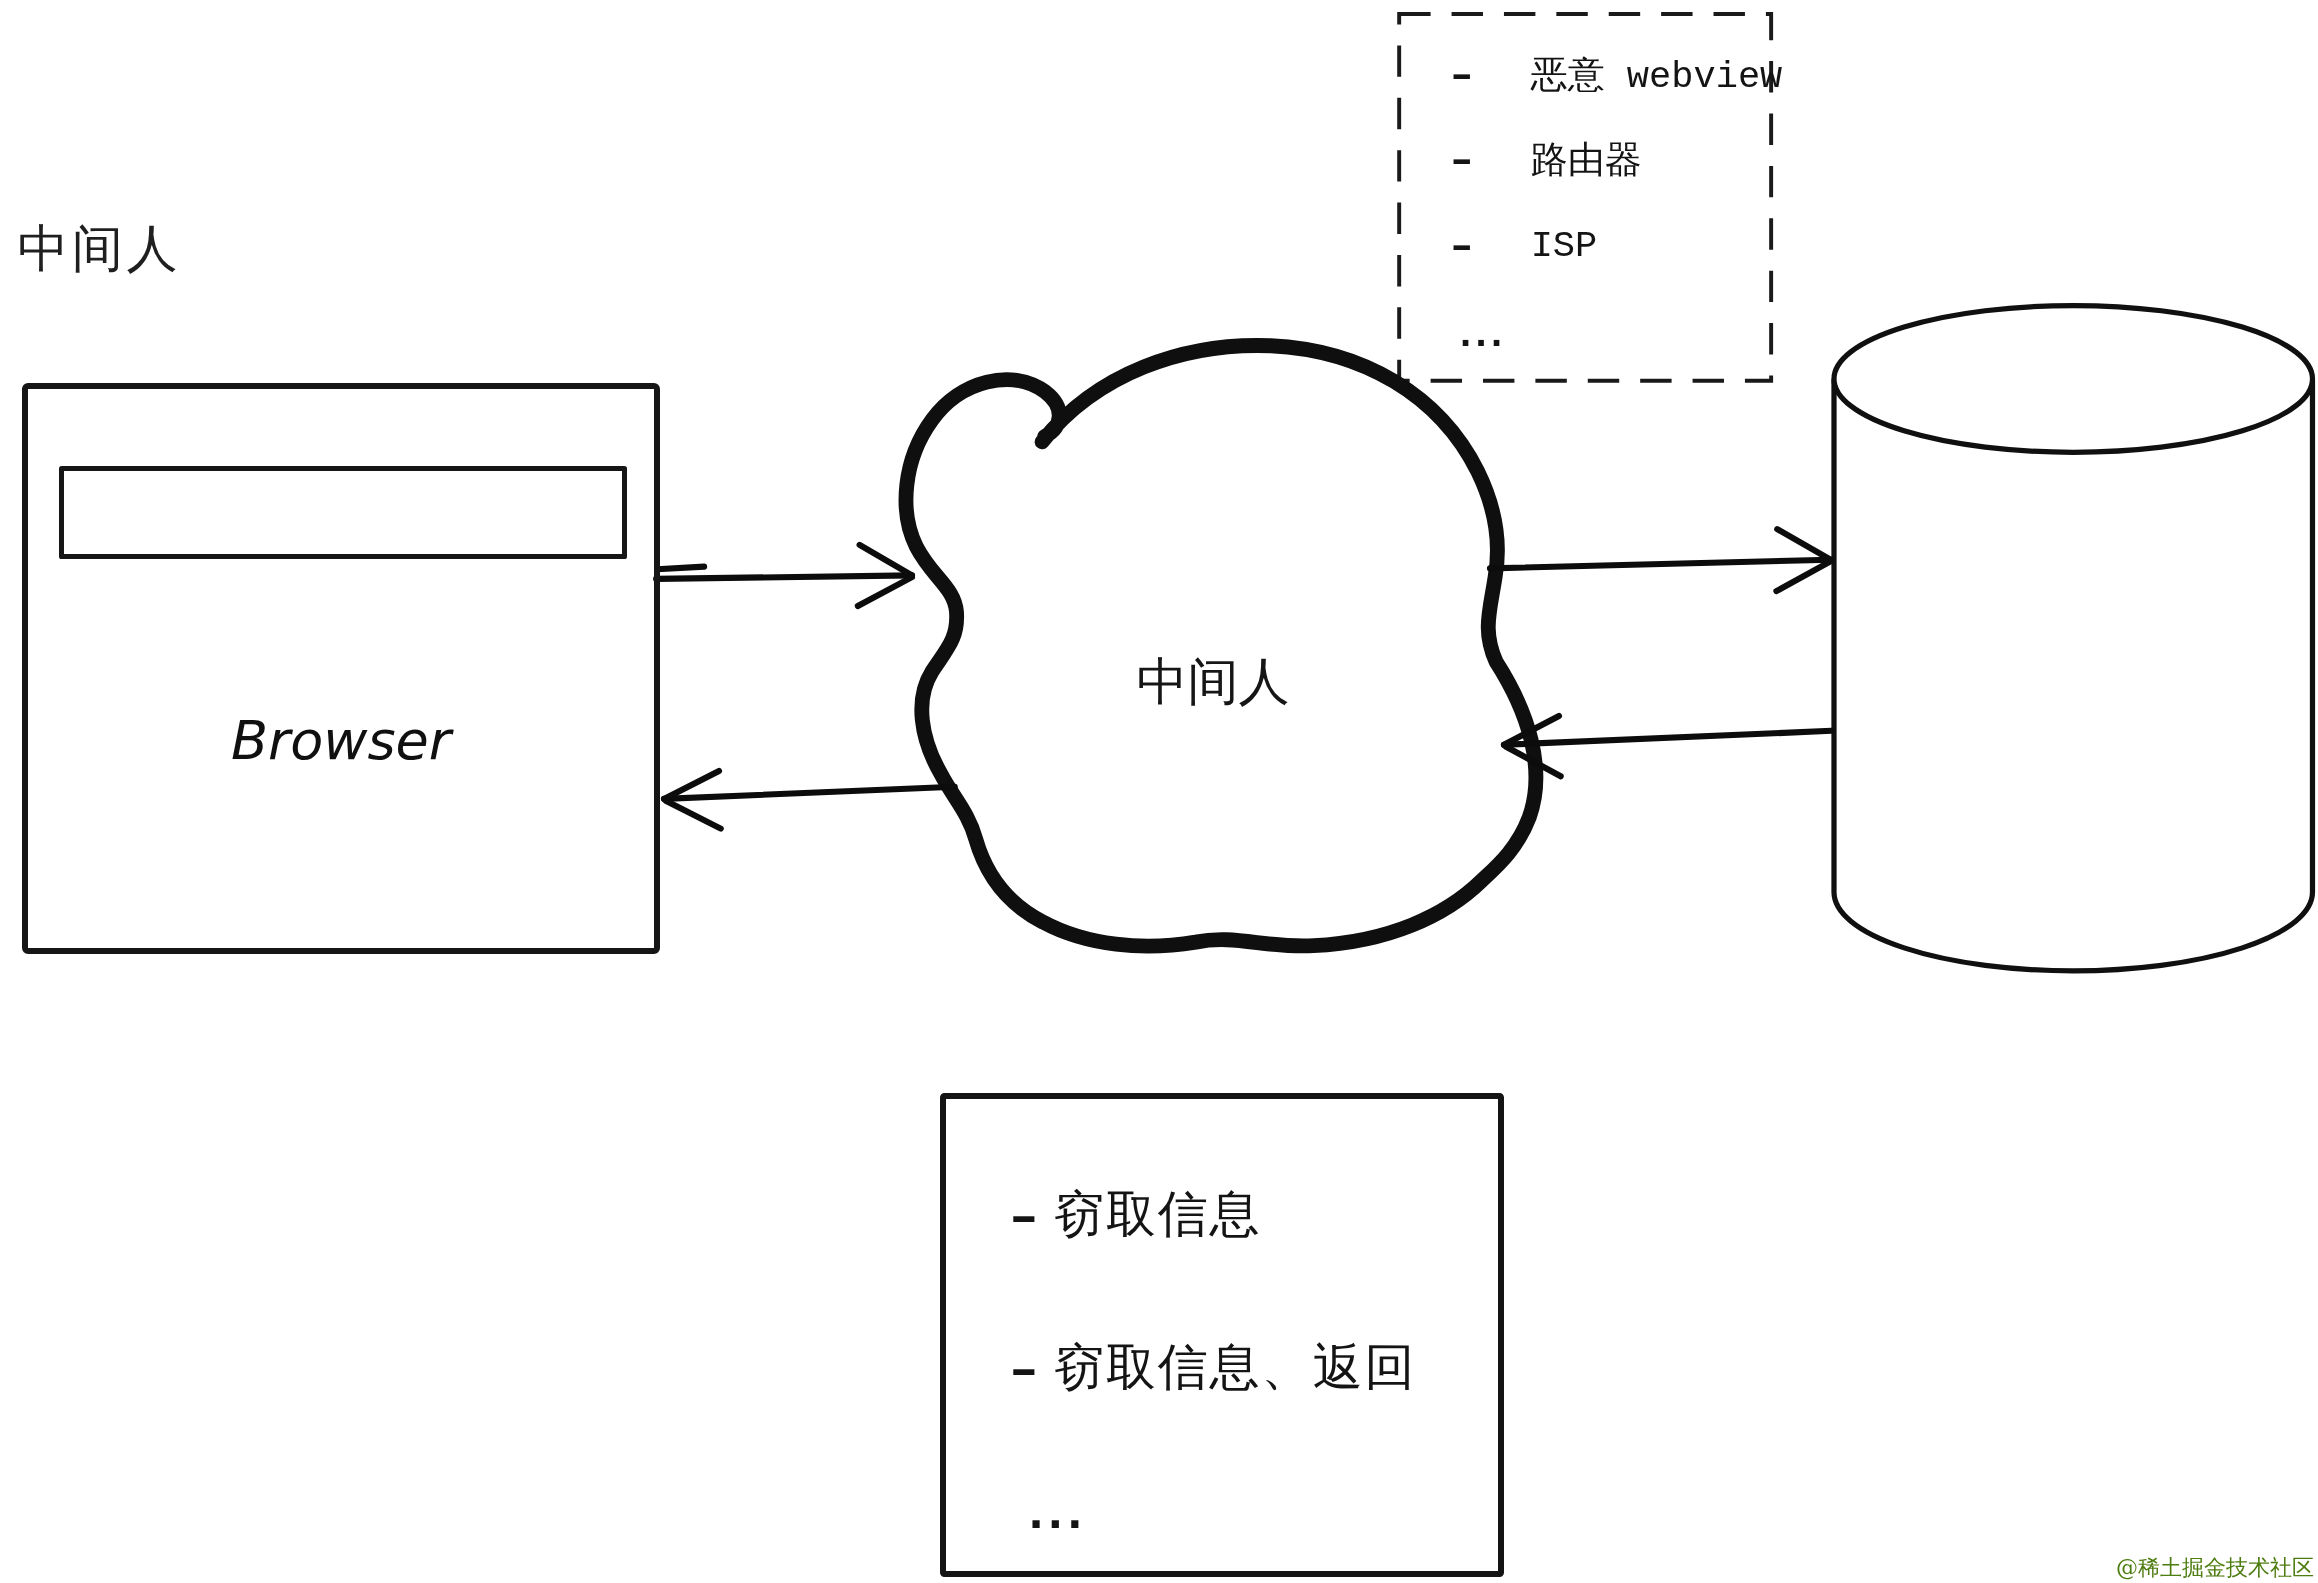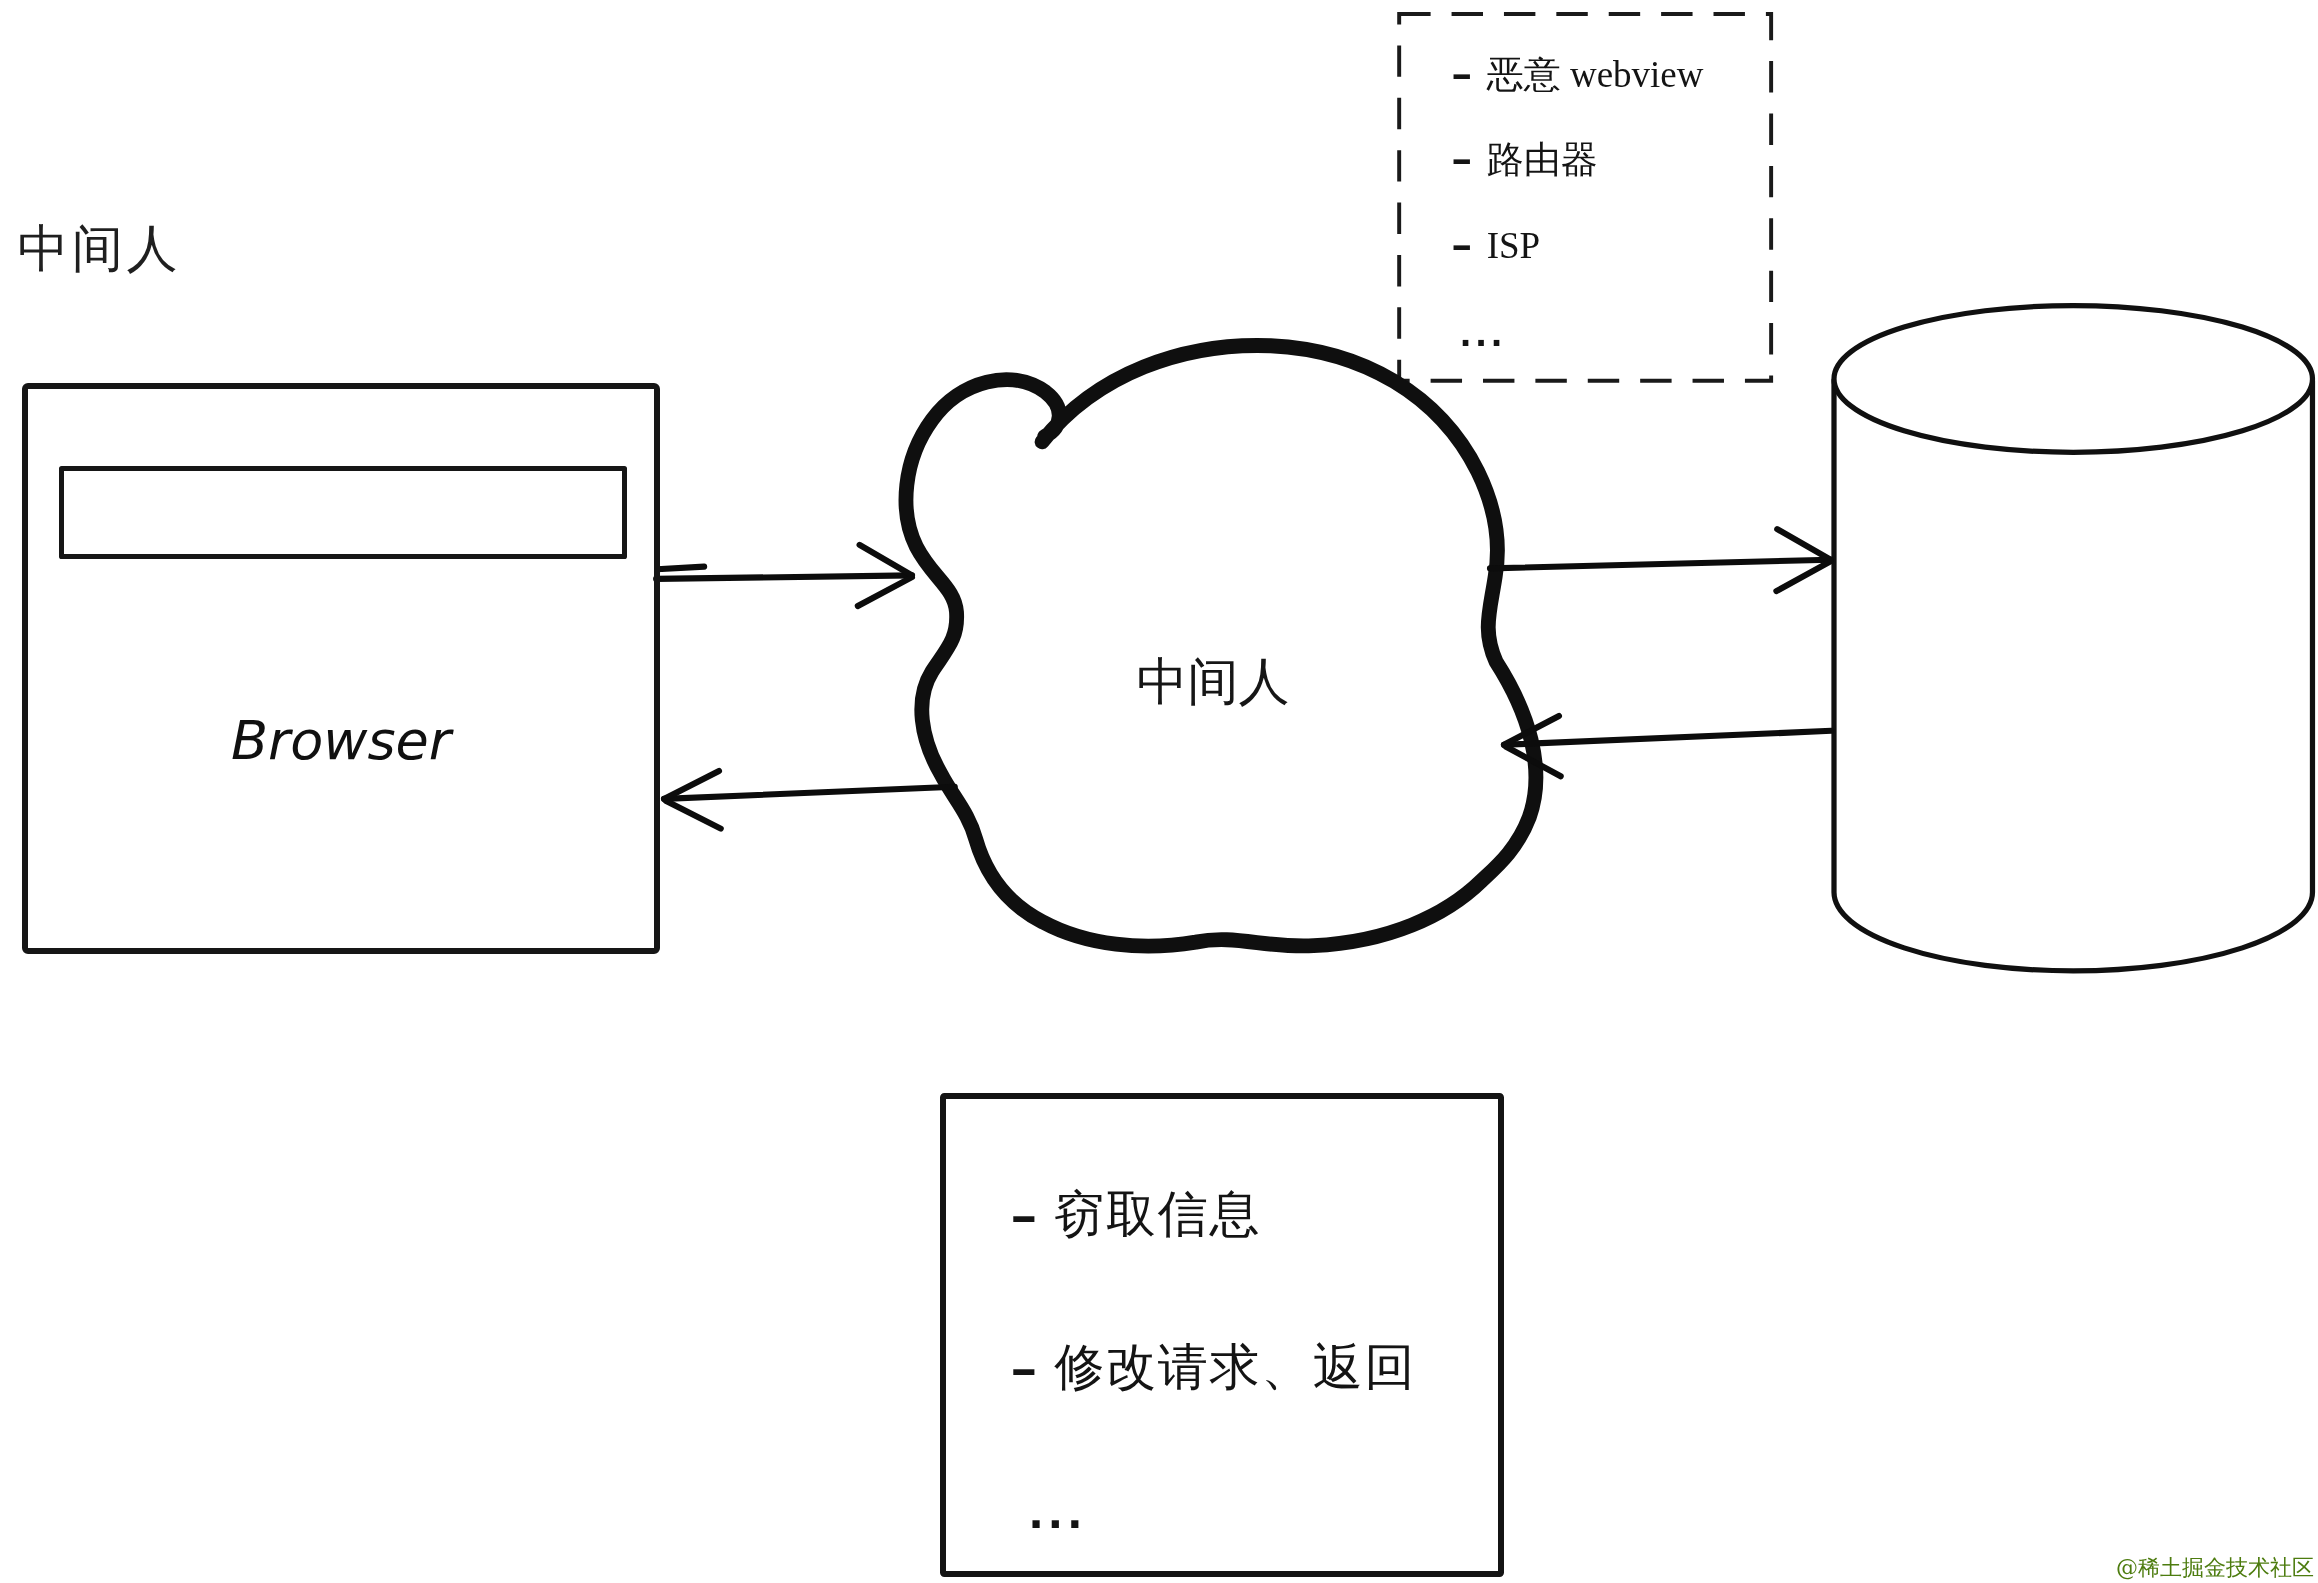--- a/index.html
+++ b/index.html
@@ -22,21 +22,21 @@
   
   .mitm-label{left:1082px;top:648px;width:262px;text-align:center;font-size:51px;font-weight:500;color:#161616;}
   .server-label{left:1904px;top:622px;width:332px;text-align:center;
                 font-family:"DejaVu Sans", sans-serif;font-style:italic;font-size:51px;color:#101010;}
 
   
   .row{display:flex;align-items:center;height:51px;}
   .bullet{display:inline-block;font-weight:900;transform:scaleX(1.7);transform-origin:left center;color:#141414;}
   .vec-row{left:1451px;}
   .vec-row .bullet{font-size:38px;margin-right:23px;}
-  .vec-row .item-text{font-family:Liberation Serif, serif;font-size:37px;font-weight:500;color:#141414;}
+  .vec-row .item-text{font-family:Liberation Mono, monospace;font-size:37px;font-weight:500;color:#141414;margin-left:44px;}
   .vec-dots{left:1460px;font-size:40px;font-weight:700;letter-spacing:4.4px;color:#141414;}
 
   .actions-box{left:940px;top:1093px;width:564px;height:484px;border:6.1px solid #141414;
                border-radius:4.4px;box-sizing:border-box;}
   .act-row{left:1010px;}
   .act-row .bullet{font-size:49px;margin-right:28px;}
   .act-row .item-text{font-size:50px;font-weight:500;color:#141414;letter-spacing:1.7px;font-family:Liberation Serif, serif;}
   .act-dots{left:1029px;font-size:51px;font-weight:700;letter-spacing:5.2px;color:#141414;}
 
   .watermark{right:5px;top:1553px;font-family:"DejaVu Serif", serif;font-size:22px;color:#4d7c0f;z-index:3;}
@@ -118,20 +118,20 @@
   </div>
   <div class="abs row vec-dots" style="top:307px;">...</div>
 
   <div class="abs actions-box"></div>
   <div class="abs row act-row" style="top:1189px;">
     <span class="bullet">-</span>
     <span class="item-text">窃取信息</span>
   </div>
   <div class="abs row act-row" style="top:1342px;">
     <span class="bullet">-</span>
-    <span class="item-text">修改请求、返回</span>
+    <span class="item-text">窃取信息、返回</span>
   </div>
   <div class="abs row act-dots" style="top:1485px;">...</div>
 
   <div class="abs watermark">@稀土掘金技术社区</div>
 
 </div>
 
 
 </body></html>

